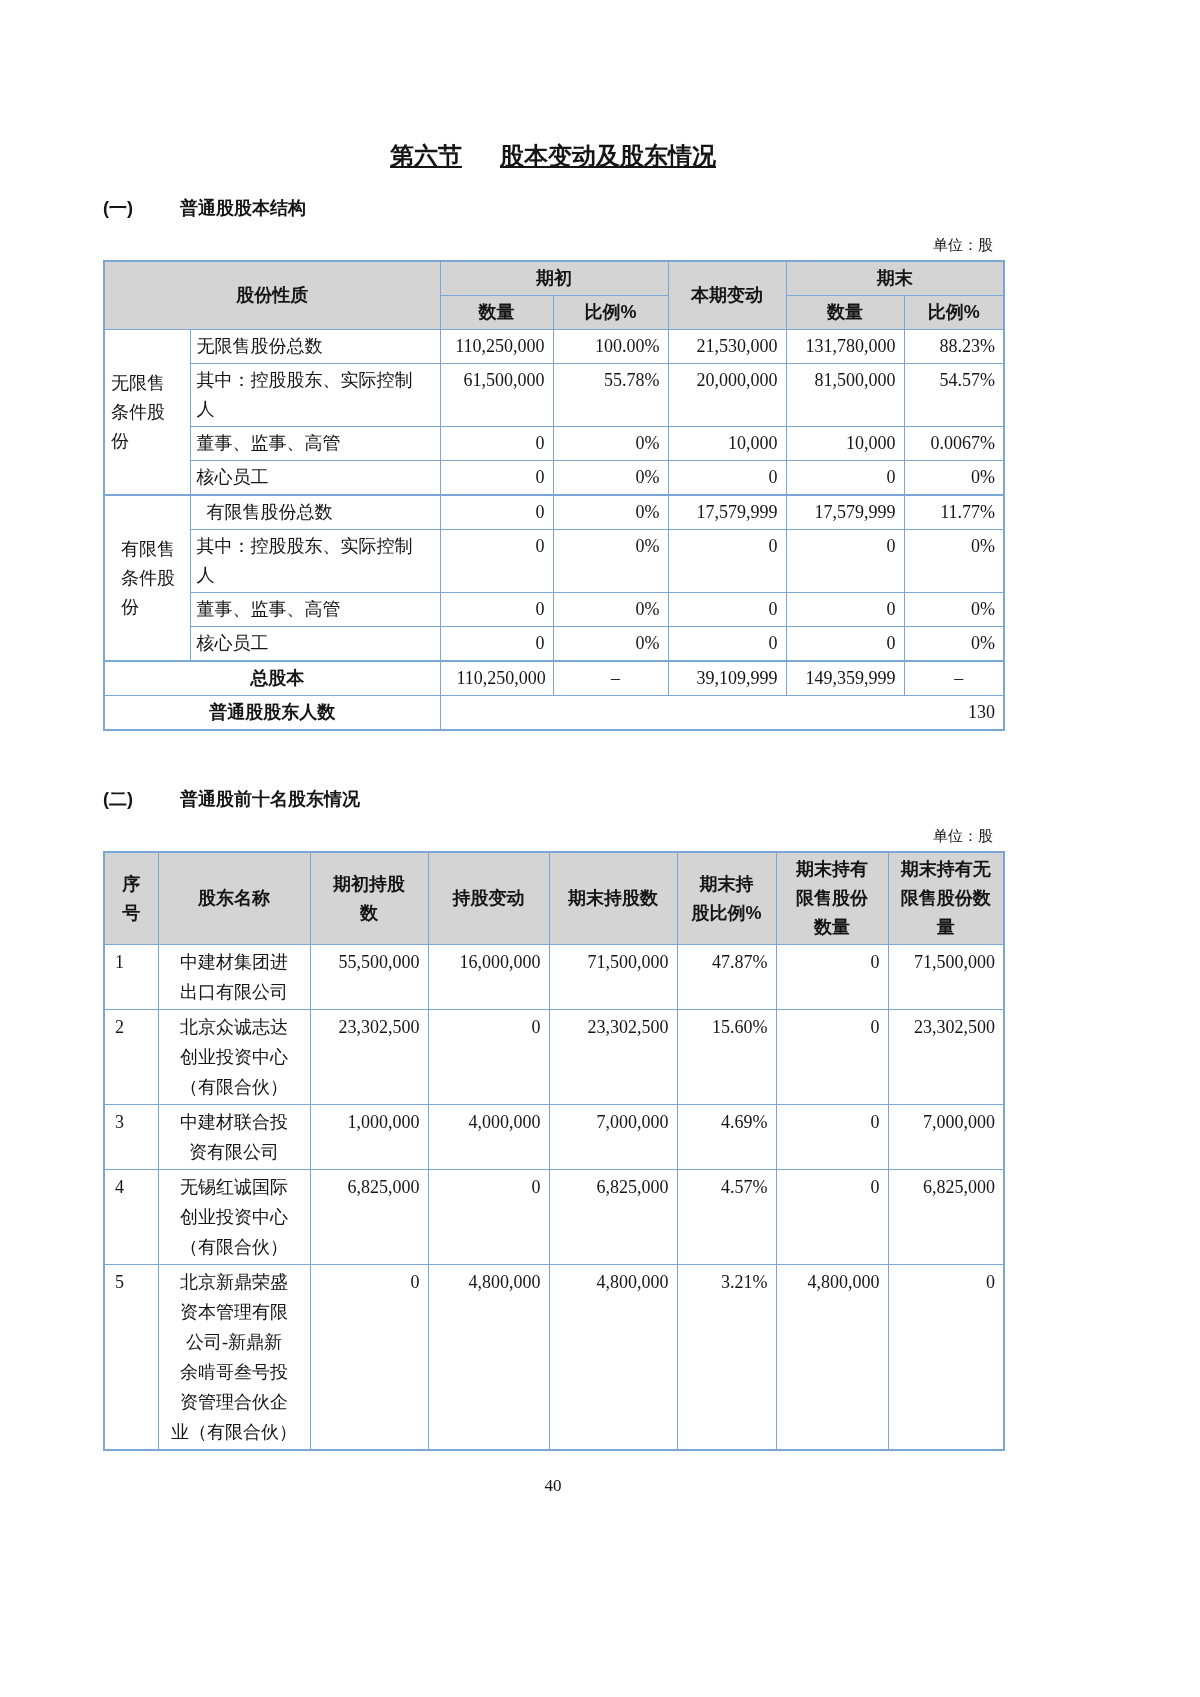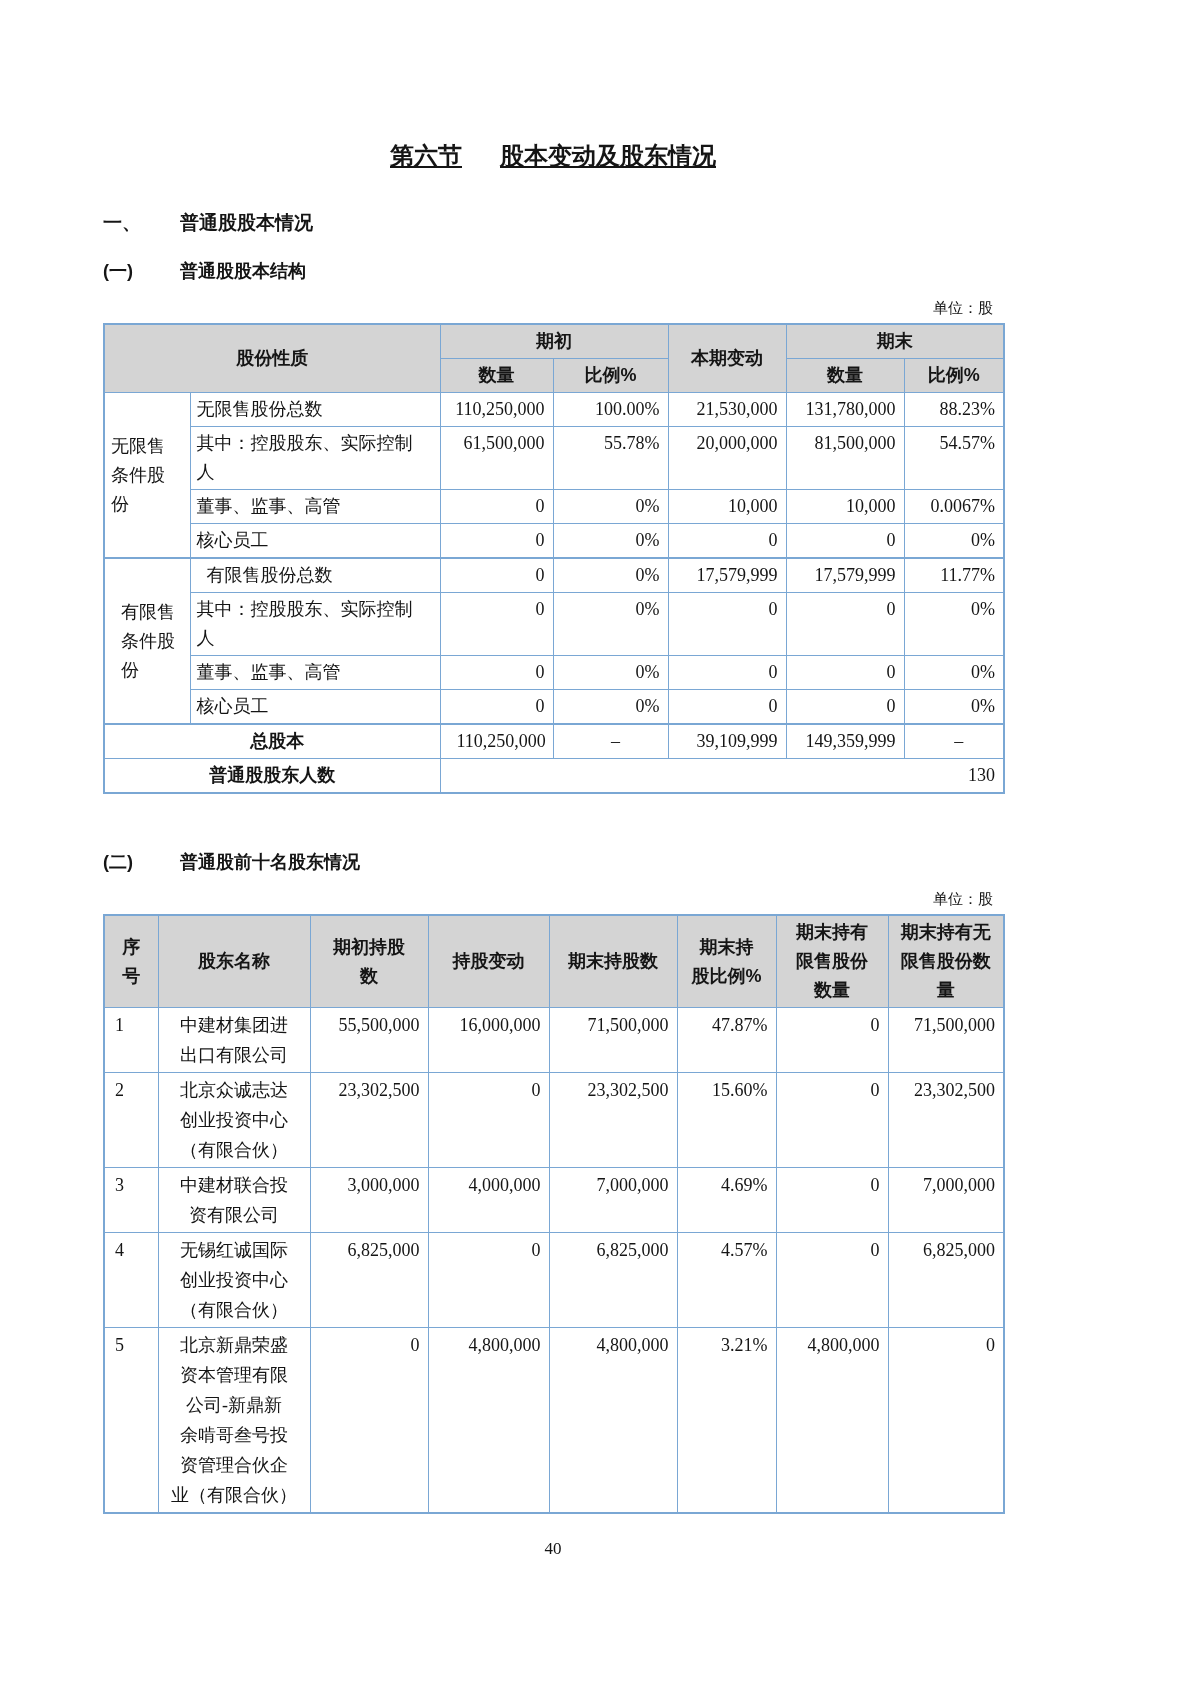--- a/index.html
+++ b/index.html
@@ -39,21 +39,20 @@
 
   .pageno{margin-top:24px;text-align:center;font-size:17px;line-height:22px;}
 </style>
 </head>
 <body>
 
 <div class="page">
 
   <div class="doc-title"><span>第六节</span><span class="gap"></span><span>股本变动及股东情况</span></div>
 
-  <div class="h2"><span class="hnum">一、</span><span>普通股股本情况</span></div>
 
   <div class="h3"><span class="hnum">(一)</span><span>普通股股本结构</span></div>
 
   <div class="unit">单位：股</div>
 
   <table class="tbl" id="t1">
     <colgroup>
       <col style="width:86px">
         <col style="width:250px">
         <col style="width:113px">
@@ -215,21 +214,21 @@
       <td class="num">0</td>
       <td class="num">23,302,500</td>
       <td class="num">15.60%</td>
       <td class="num">0</td>
       <td class="num">23,302,500</td>
     </tr>
     <tr>
       <td class="no">3</td>
       <td class="name">中建材联合投
 资有限公司</td>
-      <td class="num">3,000,000</td>
+      <td class="num">1,000,000</td>
       <td class="num">4,000,000</td>
       <td class="num">7,000,000</td>
       <td class="num">4.69%</td>
       <td class="num">0</td>
       <td class="num">7,000,000</td>
     </tr>
     <tr>
       <td class="no">4</td>
       <td class="name">无锡红诚国际
 创业投资中心

